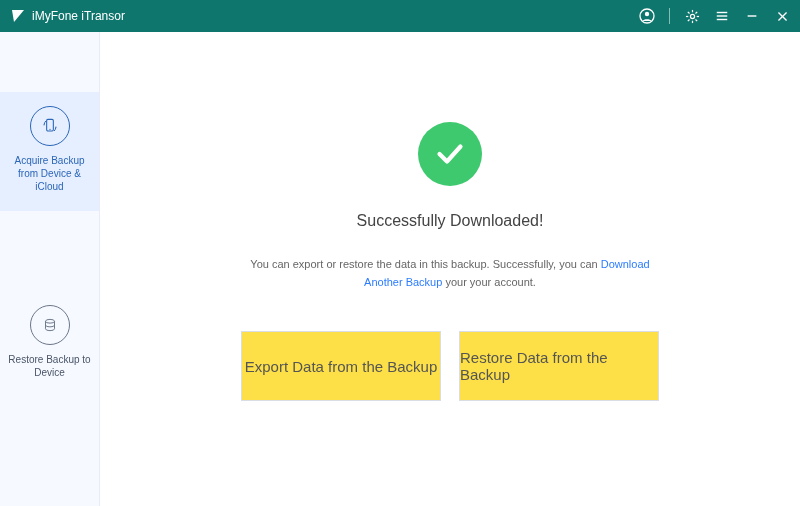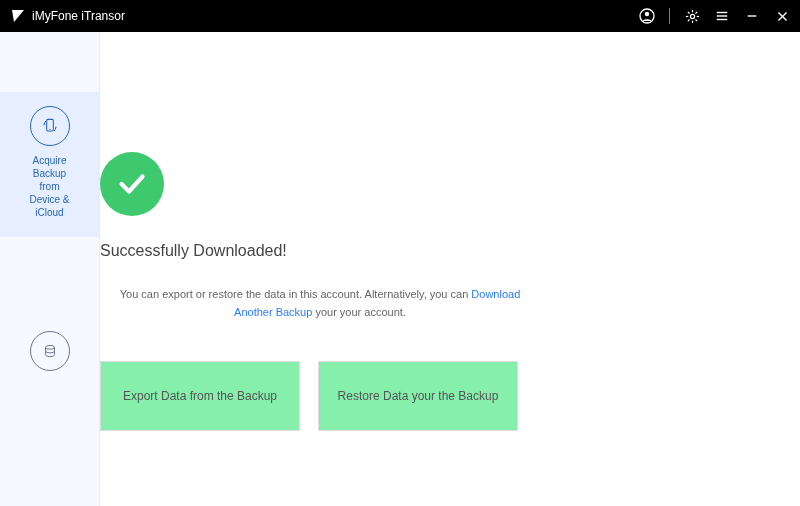--- a/index.html
+++ b/index.html
@@ -1,20 +1,20 @@
 <!DOCTYPE html>
 <html><head>
 <meta charset="utf-8">
 <style>
 * { margin: 0; padding: 0; box-sizing: border-box; font-family: -apple-system, BlinkMacSystemFont, "Segoe UI", Arial, sans-serif; }
 body { width: 800px; height: 506px; overflow: hidden; background: #fff; }
 
 .titlebar {
   height: 32px;
-  background: #000000;
+  background: #0f766e;
   display: flex;
   align-items: center;
   padding: 0 10px;
   color: #fff;
 }
 .titlebar-left { display: flex; align-items: center; gap: 6px; }
 .titlebar-logo { width: 16px; height: 16px; }
 .titlebar-title { font-size: 12px; font-weight: 400; }
 .titlebar-spacer { flex: 1; }
 .titlebar-right { display: flex; align-items: center; gap: 14px; }
@@ -28,21 +28,21 @@
   background: #f6f9ff;
   border-right: 1px solid #e8edf5;
   display: flex;
   flex-direction: column;
   padding-top: 60px;
 }
 .sidebar-item {
   display: flex;
   flex-direction: column;
   align-items: center;
-  padding: 14px 24px 18px;
+  padding: 14px 6px 18px;
   cursor: pointer;
   text-align: center;
 }
 .sidebar-item.active { background: #e6efff; }
 .sidebar-icon-circ {
   width: 40px; height: 40px;
   border: 1.5px solid #6b7789;
   border-radius: 50%;
   display: flex; align-items: center; justify-content: center;
   margin-bottom: 8px;
@@ -52,22 +52,22 @@
   font-size: 10px;
   color: #4a5568;
   line-height: 1.3;
 }
 .sidebar-item.active .sidebar-label { color: #2b66b8; }
 
 .main {
   flex: 1;
   display: flex;
   flex-direction: column;
-  align-items: flex-start;
-  padding-top: 120px;
+  align-items: center;
+  padding-top: 90px;
 }
 .success-circle {
   width: 64px; height: 64px;
   background: #3ec96e;
   border-radius: 50%;
   display: flex; align-items: center; justify-content: center;
   margin-bottom: 26px;
 }
 .main-heading {
   font-size: 16px;
@@ -86,25 +86,25 @@
 
 .action-row {
   display: flex;
   gap: 18px;
   margin-top: 40px;
 }
 .action-btn {
   width: 200px;
   height: 70px;
   border: 1px solid #d8dde6;
-  background: #86efac;
+  background: #fde047;
   display: flex;
   align-items: center;
   justify-content: center;
-  font-size: 12px;
+  font-size: 15px;
   color: #555;
   cursor: pointer;
 }
 </style>
 </head>
 <body>
 
 <div class="titlebar">
   <div class="titlebar-left">
     <span class="titlebar-logo">
@@ -188,37 +188,38 @@
     <div style="height:40px"></div>
 
     <div class="sidebar-item">
       <div class="sidebar-icon-circ">
         <svg viewBox="0 0 24 24" width="18" height="18">
             <ellipse cx="12" cy="7" rx="6" ry="2.5" fill="none" stroke="#6b7789" stroke-width="1.3"></ellipse>
             <path d="M6 7 L6 17 a6 2.5 0 0 0 12 0 L18 7" fill="none" stroke="#6b7789" stroke-width="1.3"></path>
             <path d="M6 12 a6 2.5 0 0 0 12 0" fill="none" stroke="#6b7789" stroke-width="1.3"></path>
           </svg>
       </div>
+      <div class="sidebar-label">Restore Backup to Device</div>
     </div>
 
   </div>
 
   <div class="main">
     <div class="success-circle">
       <svg viewBox="0 0 24 24" width="36" height="36">
           <path d="M5 12 L10 17 L19 7" fill="none" stroke="#fff" stroke-width="2.8" stroke-linecap="round" stroke-linejoin="round"></path>
         </svg>
     </div>
     <div class="main-heading">Successfully Downloaded!</div>
     <div class="main-desc">
-      <span>You can export or restore the data in this account. Alternatively, you can </span><span class="link">Download Another Backup</span><span> your your account.</span>
+      <span>You can export or restore the data in this backup. Successfully, you can </span><span class="link">Download Another Backup</span><span> your your account.</span>
     </div>
 
     <div class="action-row">
       <div class="action-btn">
         <span>Export Data from the Backup</span>
       </div>
       <div class="action-btn">
-        <span>Restore Data your the Backup</span>
+        <span>Restore Data from the Backup</span>
       </div>
     </div>
   </div>
 </div>
 
 </body></html>

